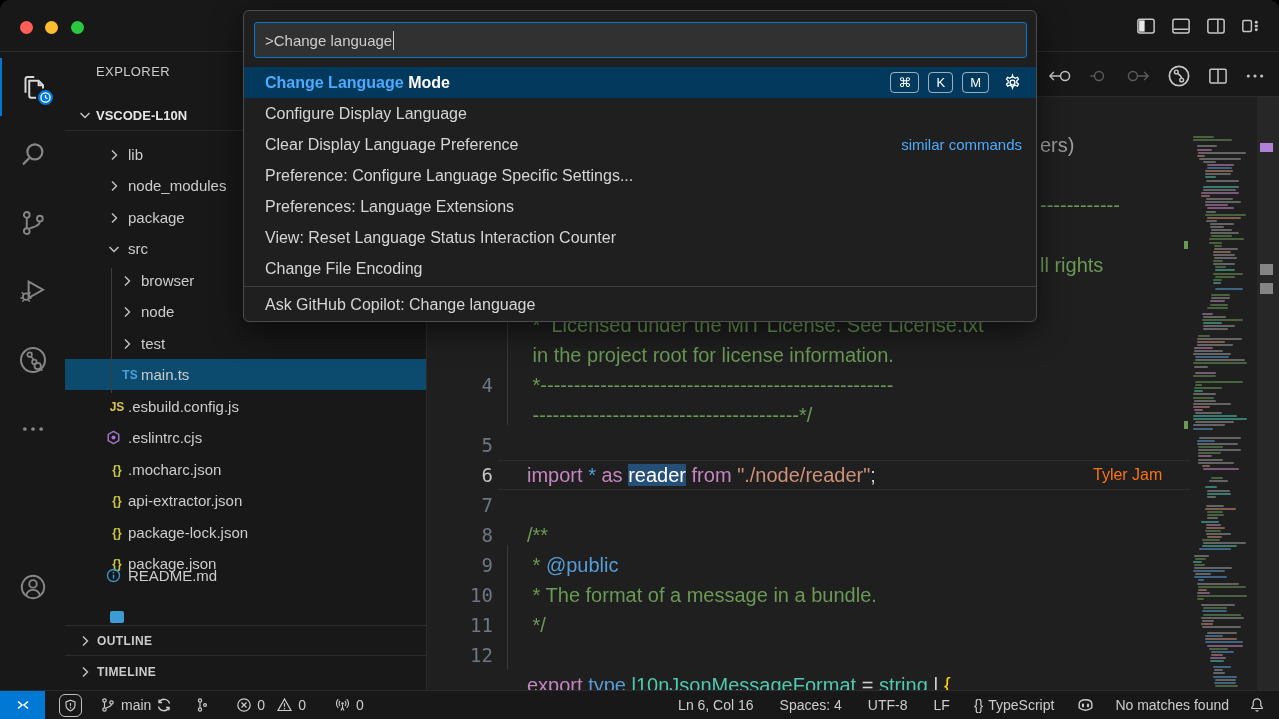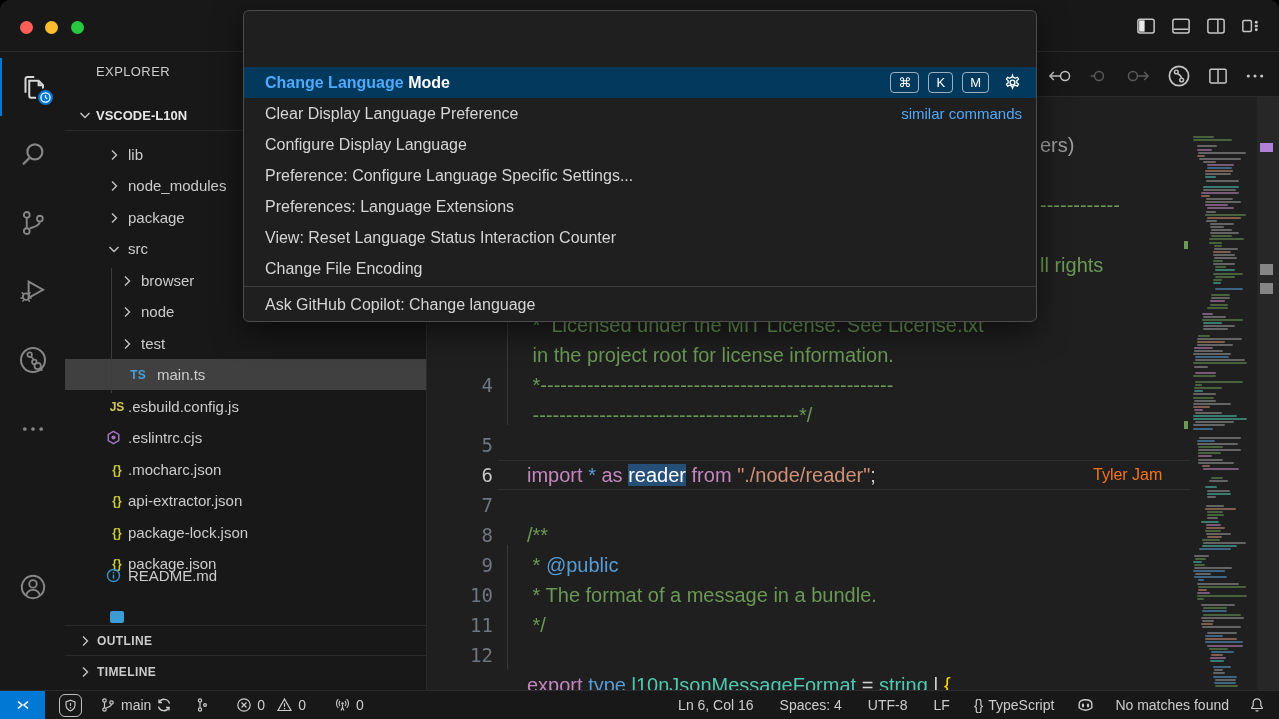--- a/index.html
+++ b/index.html
@@ -16,21 +16,21 @@
   .act-item{position:absolute;left:0;width:65px;height:64px;display:flex;align-items:center;justify-content:center;color:#868686;cursor:pointer;}
   .act-item.active{color:#d7d7d7;}
   .act-indicator{position:absolute;left:0;top:3px;width:2px;height:58px;background:#0078d4;}
   .badge-re{position:absolute;right:6px;bottom:-6px;background:#4d4d4d;color:#fff;font-size:10px;font-weight:bold;width:22px;height:22px;border-radius:50%;display:flex;align-items:center;justify-content:center;border:2px solid #181818;}
   .badge-clock{position:absolute;right:-7px;bottom:-5px;width:19px;height:19px;border-radius:50%;background:#0078d4;border:2px solid #181818;display:flex;align-items:center;justify-content:center;}
   
   #sidebar{left:65px;top:52px;width:362px;height:638px;background:#181818;border-right:1px solid #2b2b2b;overflow:hidden;}
   #sidebar-title{left:31px;top:12px;font-size:13px;color:#cccccc;letter-spacing:.4px;}
   #ws-header{left:0;top:48px;width:362px;height:31px;border-bottom:1px solid #2b2b2b;color:#e7e7e7;font-weight:bold;font-size:13px;display:flex;align-items:center;cursor:pointer;}
   .tree-row{position:absolute;left:0;width:362px;height:31px;display:flex;align-items:center;color:#cccccc;font-size:15px;cursor:pointer;white-space:nowrap;}
-  .tree-row.selected{background:#404040;gap:8px;}
+  .tree-row.selected{background:#0c4a6e;}
   .chev{color:#c5c5c5;width:16px;height:16px;flex:0 0 16px;}
   .ficon{width:22px;flex:0 0 22px;text-align:center;font-weight:bold;font-size:12px;}
   .section-h{position:absolute;left:0;width:362px;height:30px;border-top:1px solid #2b2b2b;display:flex;align-items:center;color:#cccccc;font-weight:bold;font-size:12px;letter-spacing:.4px;cursor:pointer;}
   #indent-guide{left:46px;width:1px;background:#3c3c3c;}
   
   #tabstrip{left:427px;top:52px;width:852px;height:45px;background:#181818;border-bottom:1px solid #2b2b2b;}
   #editor-actions{position:absolute;right:14px;top:12px;display:flex;gap:16px;align-items:center;color:#c5c5c5;}
   #editor{left:427px;top:97px;width:852px;height:593px;background:#1f1f1f;overflow:hidden;font-family:"DejaVu Sans Mono",monospace;}
   .code-row{position:absolute;height:30px;line-height:30px;font-size:20px;white-space:pre;color:#d4d4d4;}
   .ln{position:absolute;left:0;width:66px;height:30px;line-height:30px;text-align:right;font-size:19px;color:#6e7681;font-family:"DejaVu Sans Mono",monospace;}
@@ -575,42 +575,46 @@
         <div class="mm" style="left: 25px; top: 587.8px; width: 23px; background: rgb(106, 153, 85); opacity: 0.55;"></div>
       </div>
     <div id="ruler" style="left:830px;">
         <div class="marker" style="top: 46px; height: 9px; background: rgb(177, 128, 215);"></div>
         <div class="marker" style="top: 167px; height: 11px; background: rgb(133, 133, 133);"></div>
         <div class="marker" style="top: 186px; height: 11px; background: rgb(133, 133, 133);"></div>
       </div>
   </div>
 
   <div class="abs" id="palette">
+    <div id="palette-input">
+      <span>&gt;Change language</span>
+        <span class="caret"></span>
+    </div>
     <div id="palette-list">
         <div class="cmd-row selected">
           <span><span class="match">Change Language</span><span class="rest"> Mode</span></span>
           <span class="cmd-spacer"></span>
           <span class="keychip">⌘</span>
           <span class="keychip">K</span>
           <span class="keychip">M</span>
           <span class="gear-glyph">
             <svg width="19" height="19" viewBox="0 0 24 24">
               <circle cx="12" cy="12" r="3" fill="none" stroke="#fff" stroke-width="1.8"></circle>
               <path d="M12 2.8l1 2.8a6.6 6.6 0 0 1 2.5 1l2.7-1.2 1.4 2.4-2.2 2a6.6 6.6 0 0 1 0 2.4l2.2 2-1.4 2.4-2.7-1.2a6.6 6.6 0 0 1-2.5 1l-1 2.8-1-2.8a6.6 6.6 0 0 1-2.5-1l-2.7 1.2-1.4-2.4 2.2-2a6.6 6.6 0 0 1 0-2.4l-2.2-2 1.4-2.4 2.7 1.2a6.6 6.6 0 0 1 2.5-1z" fill="none" stroke="#fff" stroke-width="1.6"></path>
             </svg>
           </span>
         </div>
         <div class="cmd-row">
+          <span>Configure Display Language</span>
+          <span class="cmd-spacer"></span>
+        </div>
+        <div class="cmd-row">
           <span>Clear Display Language Preference</span>
           <span class="cmd-spacer"></span>
           <span class="meta-link">similar commands</span>
-        </div>
-        <div class="cmd-row">
-          <span>Configure Display Language</span>
-          <span class="cmd-spacer"></span>
         </div>
         <div class="cmd-row">
           <span>Preference: Configure Language Specific Settings...</span>
           <span class="cmd-spacer"></span>
         </div>
         <div class="cmd-row">
           <span>Preferences: Language Extensions</span>
           <span class="cmd-spacer"></span>
         </div>
         <div class="cmd-row">

